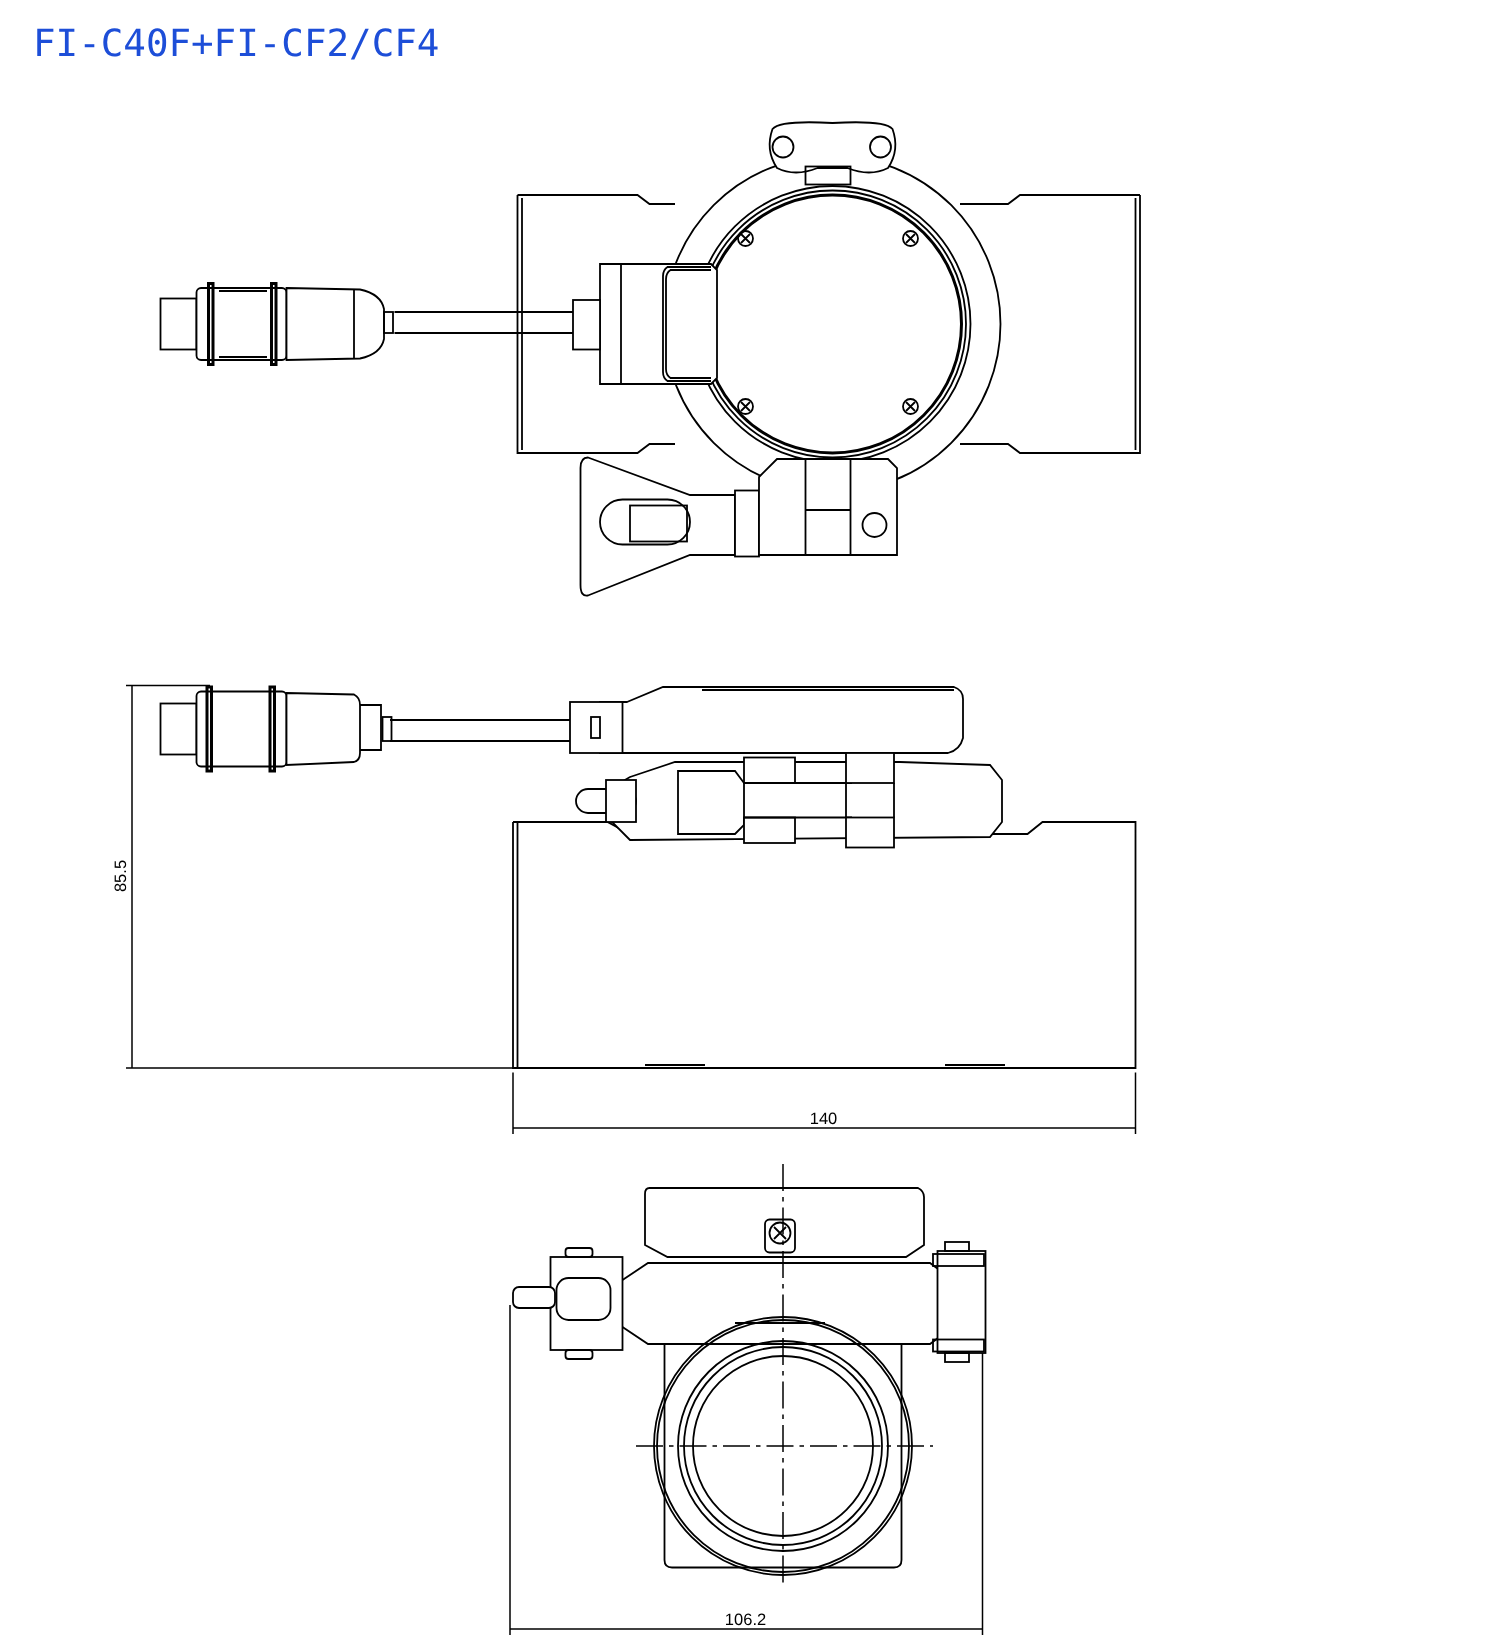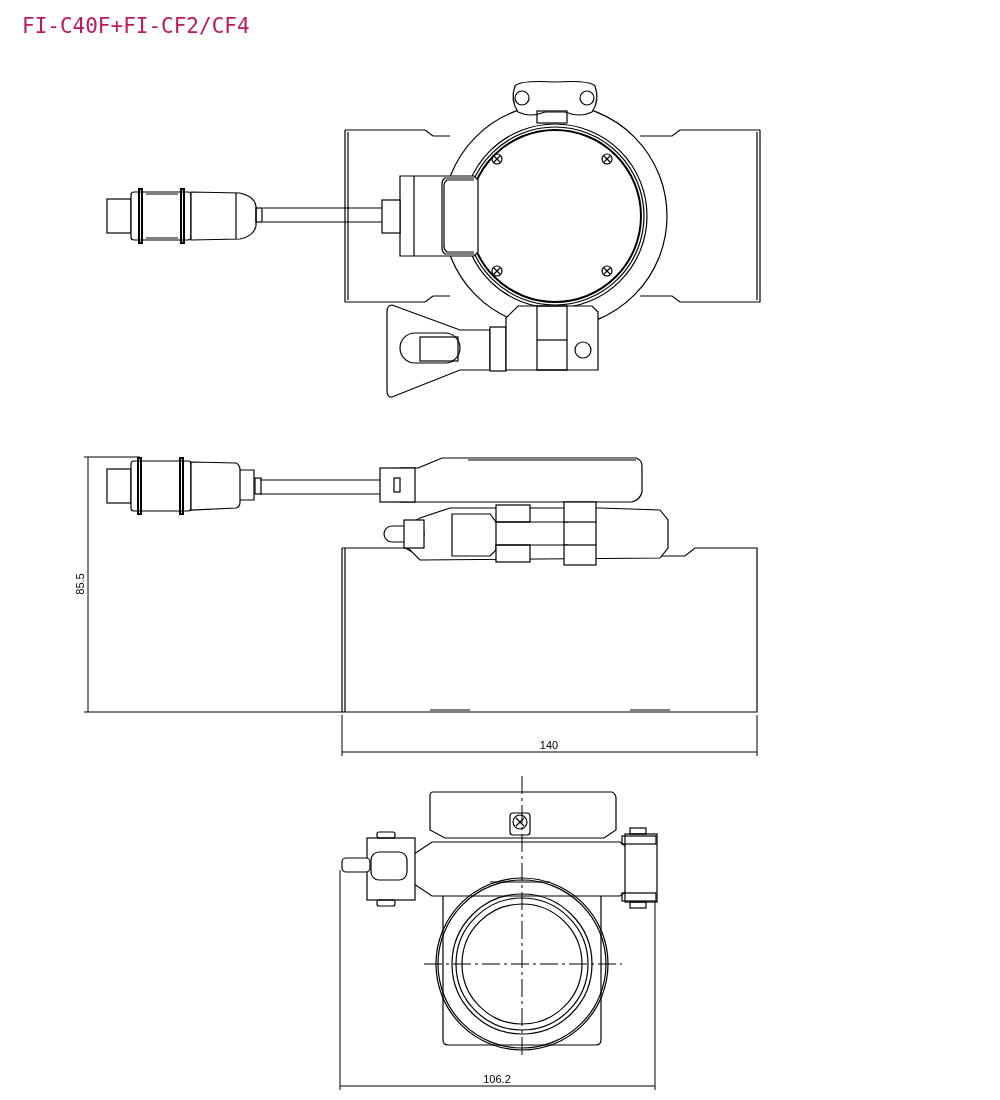--- a/index.html
+++ b/index.html
@@ -1,19 +1,19 @@
 <!DOCTYPE html>
 <html><head>
 <meta charset="utf-8">
 <style>
   html, body { margin: 0; padding: 0; background: #ffffff; }
   body { width: 1000px; height: 1100px; position: relative; overflow: hidden; }
   .title {
     position: absolute; left: 22px; top: 14px;
-    font-family: "DejaVu Sans Mono", monospace; font-size: 21px; color: #be185d;
+    font-family: "DejaVu Sans Mono", monospace; font-size: 25px; color: #1d4ed8;
     letter-spacing: 0px;
   }
   svg.drawing { position: absolute; left: 0; top: 0; }
   .ln { fill: none; stroke: #000; stroke-width: 1.2; }
   .thk { fill: none; stroke: #000; stroke-width: 2; }
   .wfill { fill: #fff; stroke: #000; stroke-width: 1.2; }
   .center { fill: none; stroke: #000; stroke-width: 1; stroke-dasharray: 18 4 3 4; }
   .dim { fill: none; stroke: #000; stroke-width: 1; }
   .dimtext { font-family: "Liberation Sans", sans-serif; font-size: 11px; fill: #000; }
 </style>

